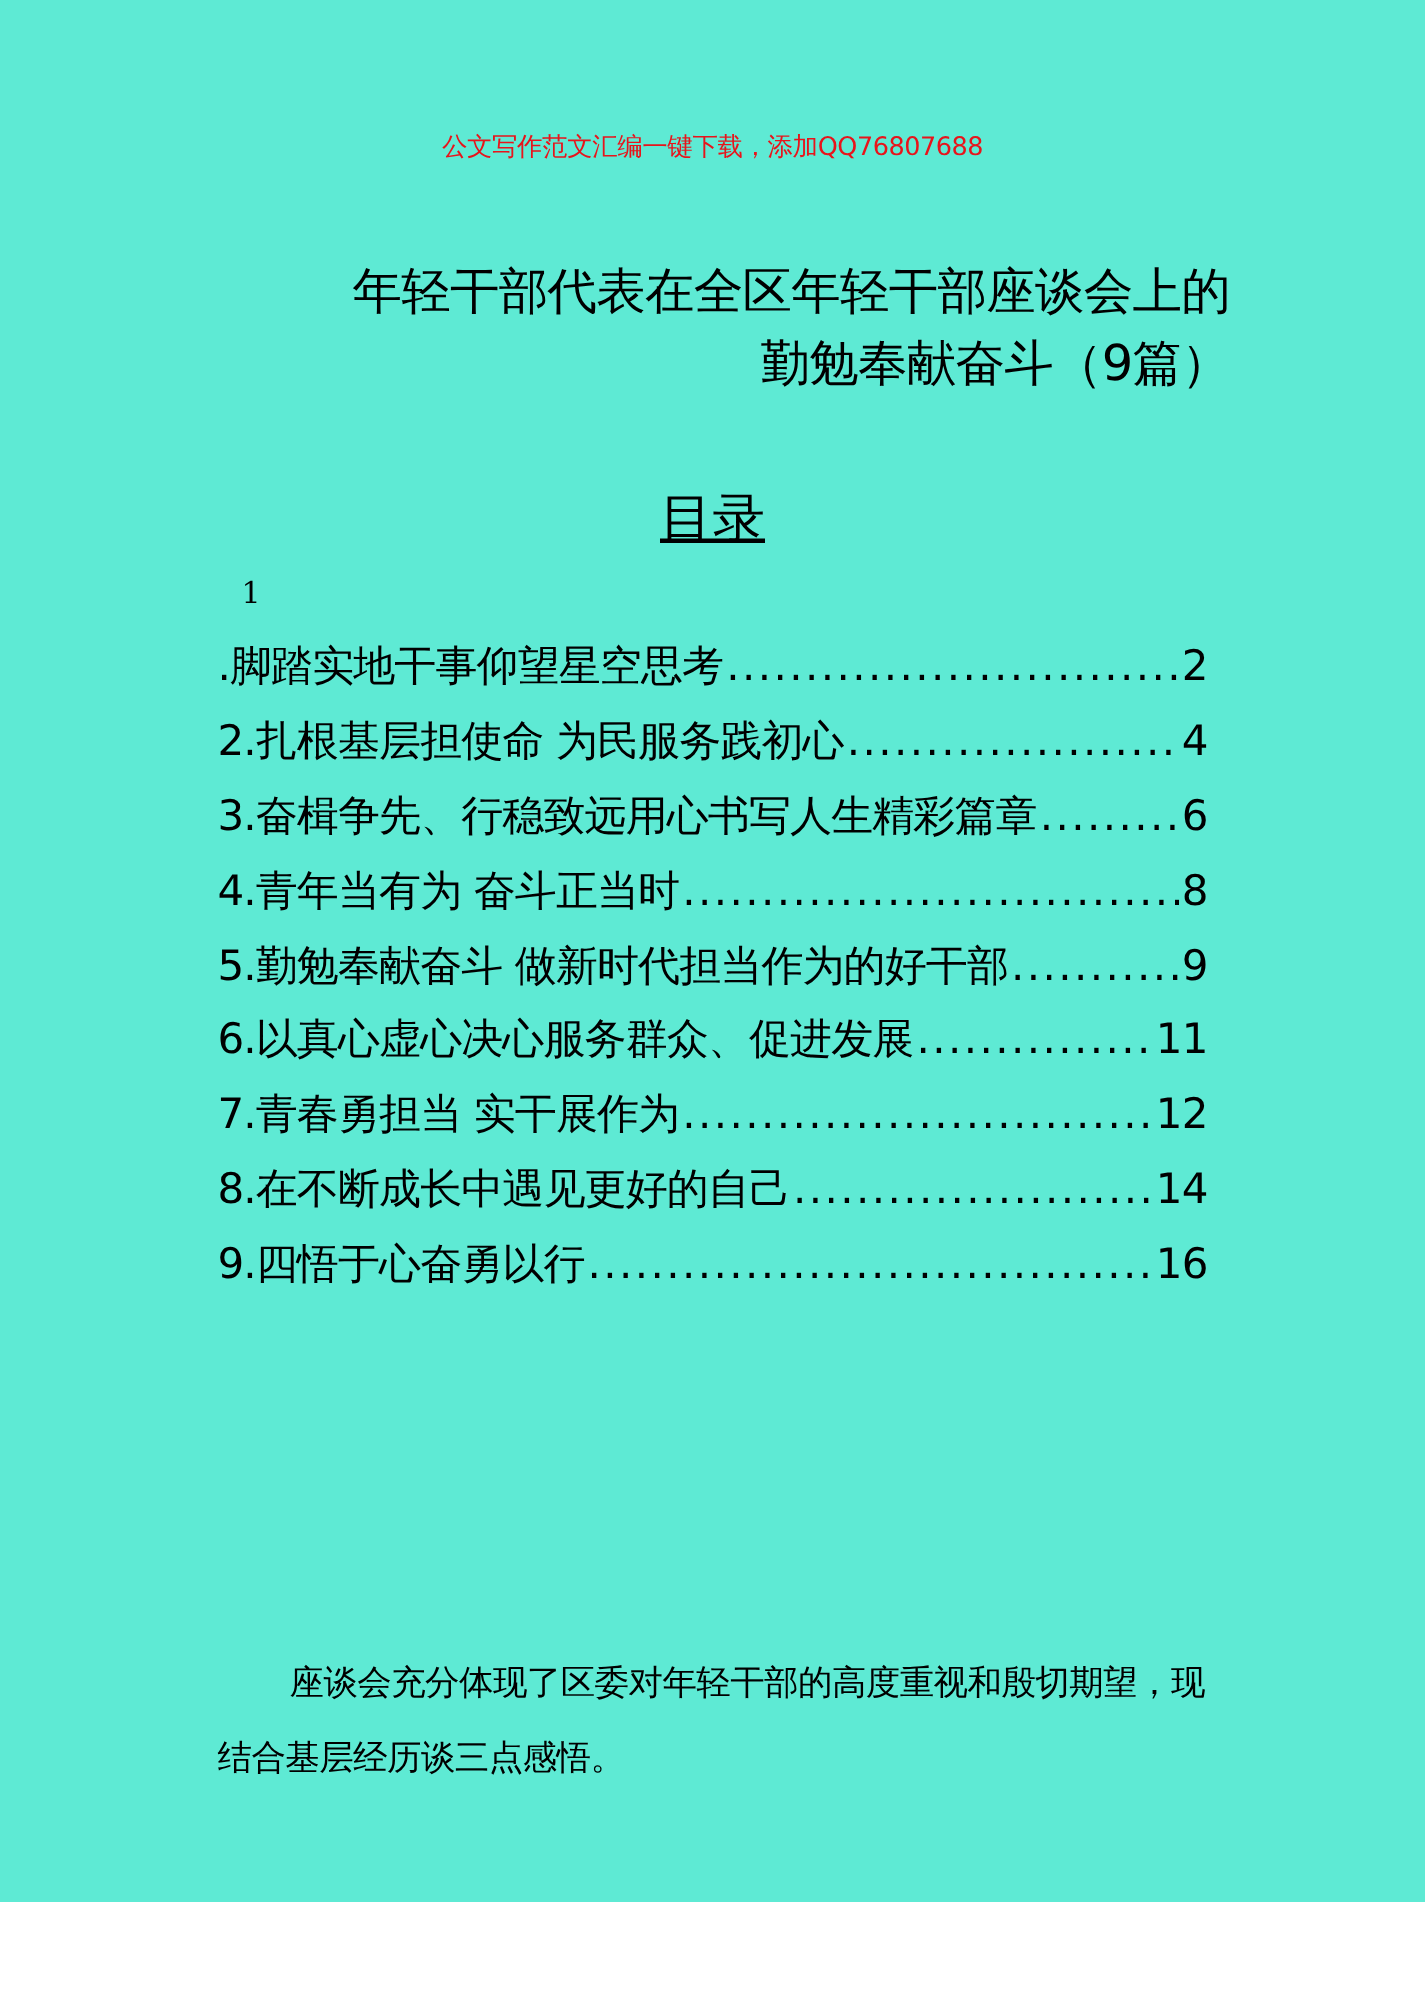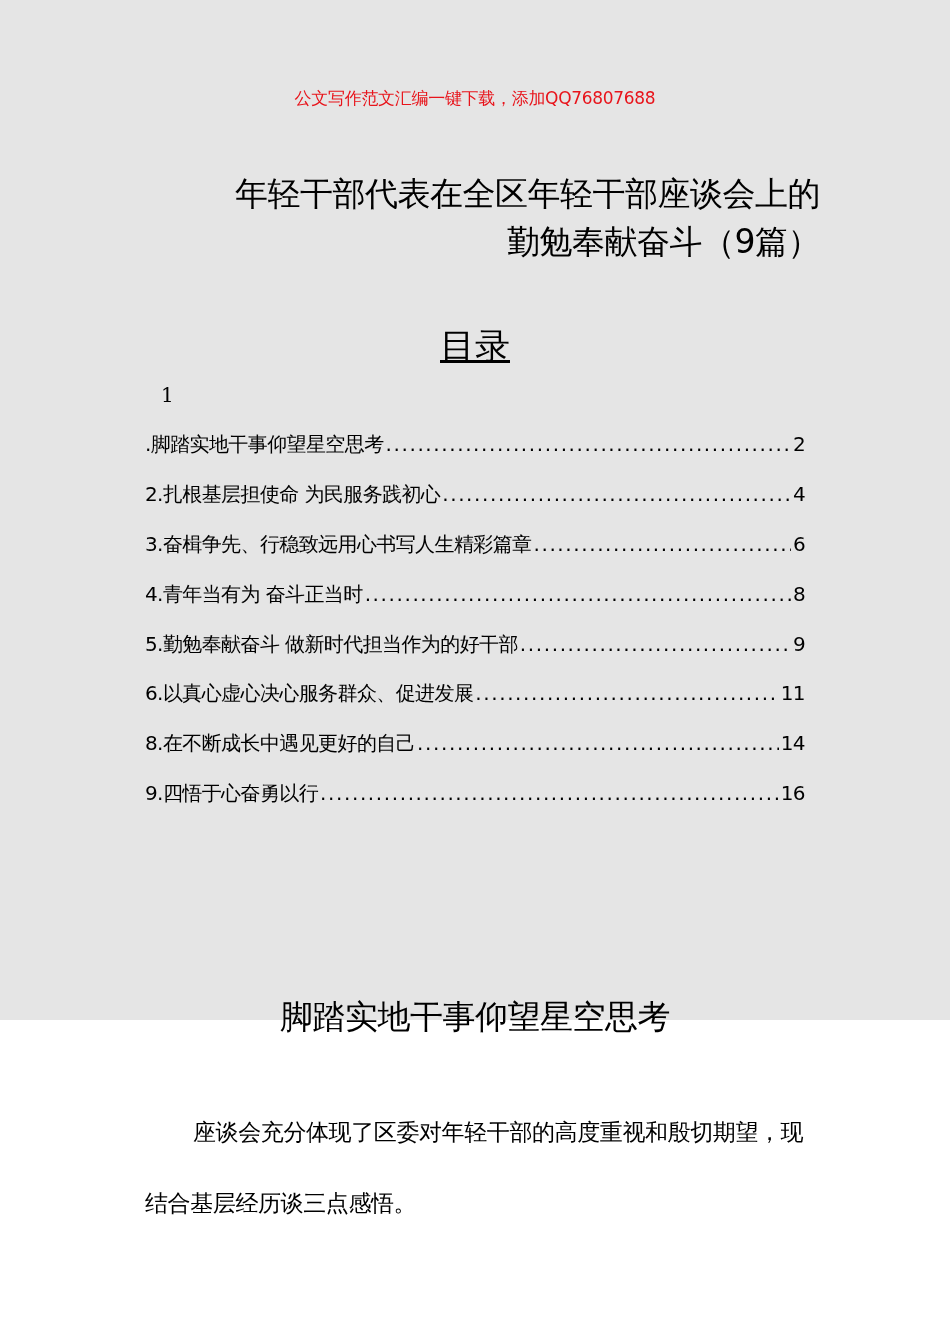--- a/index.html
+++ b/index.html
@@ -12,22 +12,22 @@
       height: 1344px;
       position: relative;
       overflow: hidden;
       font-family: "DejaVu Sans", "Liberation Sans", sans-serif;
       color: #000000;
     }
     .page {
       position: absolute;
       left: 0; top: 0;
       width: 950px;
-      height: 1020px;
-      background: #e5e5e5;
+      height: 1268px;
+      background: #5eead4;
     }
     .promo {
       position: absolute;
       top: 85px;
       left: 0;
       width: 950px;
       text-align: center;
       font-size: 17px;
       color: #e8141b;
       line-height: 26px;
@@ -68,21 +68,21 @@
       left: 145px;
       width: 660px;
       margin: 0;
       padding: 0;
       list-style: none;
     }
     .toc-item {
       display: flex;
       align-items: baseline;
       height: 49.9px;
-      font-size: 20px;
+      font-size: 28px;
       line-height: 34px;
       white-space: nowrap;
       cursor: pointer;
       letter-spacing: -0.6px;
     }
     .toc-item .label { flex: 0 0 auto; }
     .toc-item .leader {
       flex: 1 1 auto;
       overflow: hidden;
       margin: 0 2px;
@@ -103,21 +103,21 @@
       line-height: 48px;
       letter-spacing: -0.5px;
     }
     .body-para {
       position: absolute;
       top: 1097px;
       left: 145px;
       width: 662px;
       margin: 0;
       font-size: 23px;
-      line-height: 71px;
+      line-height: 50px;
       text-indent: 48px;
       letter-spacing: -0.4px;
     }
   </style>
 </head>
 <body>
 
 <div class="page">
 
   <div class="promo">公文写作范文汇编一键下载，添加QQ76807688</div>
@@ -156,28 +156,32 @@
       <span class="label">5.勤勉奉献奋斗 做新时代担当作为的好干部</span>
       <span class="leader"></span>
       <span class="page-num">9</span>
     </li>
     <li class="toc-item">
       <span class="label">6.以真心虚心决心服务群众、促进发展</span>
       <span class="leader"></span>
       <span class="page-num">11</span>
     </li>
     <li class="toc-item">
+      <span class="label">7.青春勇担当 实干展作为</span>
+      <span class="leader"></span>
+      <span class="page-num">12</span>
+    </li>
+    <li class="toc-item">
       <span class="label">8.在不断成长中遇见更好的自己</span>
       <span class="leader"></span>
       <span class="page-num">14</span>
     </li>
     <li class="toc-item">
       <span class="label">9.四悟于心奋勇以行</span>
       <span class="leader"></span>
       <span class="page-num">16</span>
     </li>
   </ul>
 
-  <div class="section-title">脚踏实地干事仰望星空思考</div>
 
   <p class="body-para">座谈会充分体现了区委对年轻干部的高度重视和殷切期望，现结合基层经历谈三点感悟。</p>
 
 </div>
 
 </body></html>

